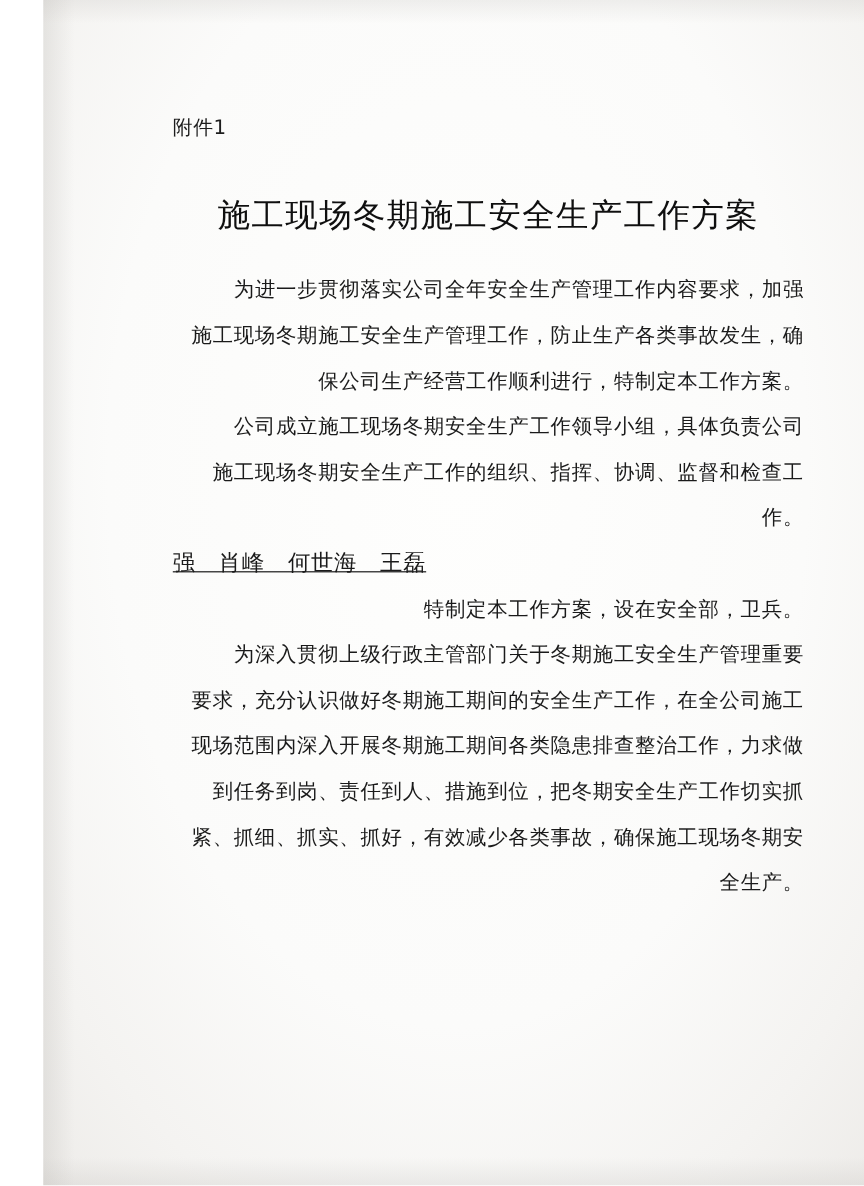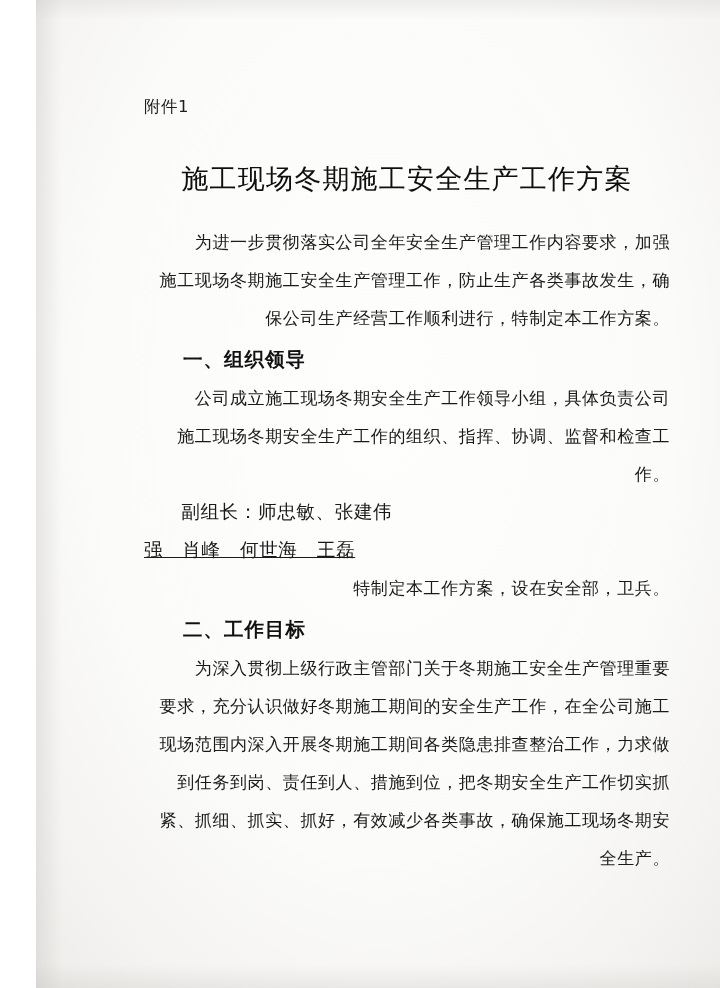--- a/index.html
+++ b/index.html
@@ -108,33 +108,30 @@
 <div class="page">
 
   <div class="content">
 
     <div class="attachment-label">附件1</div>
 
     <h1 class="doc-title">施工现场冬期施工安全生产工作方案</h1>
 
     <p class="para first">为进一步贯彻落实公司全年安全生产管理工作内容要求，加强施工现场冬期施工安全生产管理工作，防止生产各类事故发生，确保公司生产经营工作顺利进行，特制定本工作方案。</p>
 
-    <h2 class="section-heading">一、组织领导</h2>
 
     <p class="para">公司成立施工现场冬期安全生产工作领导小组，具体负责公司施工现场冬期安全生产工作的组织、指挥、协调、监督和检查工作。</p>
 
 
-    <p class="roster-line">副组长：师忠敏、张建伟</p>
 
 
     <p class="roster-line cont">强　肖峰　何世海　王磊</p>
 
     <p class="para">特制定本工作方案，设在安全部，卫兵。</p>
 
-    <h2 class="section-heading">二、工作目标</h2>
 
     <p class="para">为深入贯彻上级行政主管部门关于冬期施工安全生产管理重要要求，充分认识做好冬期施工期间的安全生产工作，在全公司施工现场范围内深入开展冬期施工期间各类隐患排查整治工作，力求做到任务到岗、责任到人、措施到位，把冬期安全生产工作切实抓紧、抓细、抓实、抓好，有效减少各类事故，确保施工现场冬期安全生产。</p>
 
   </div>
 
   <span class="speck speck-a">·</span>
   <span class="speck speck-b">·</span>
 
 </div>
 

